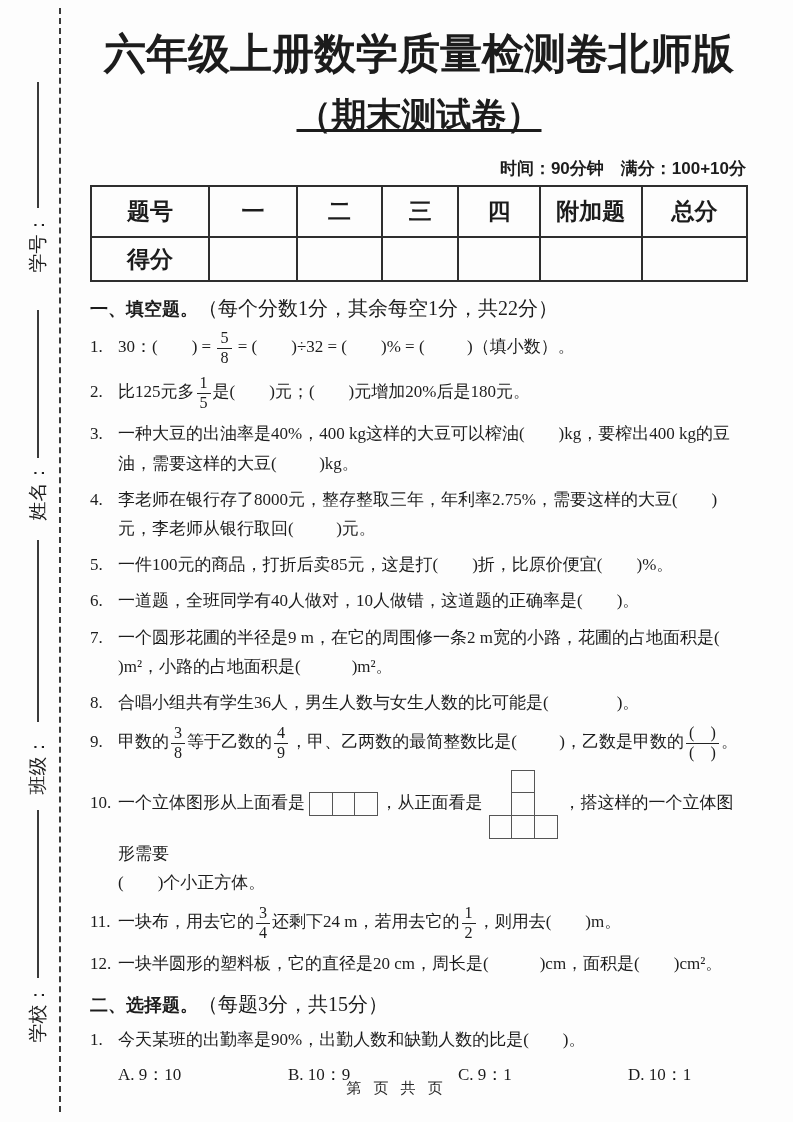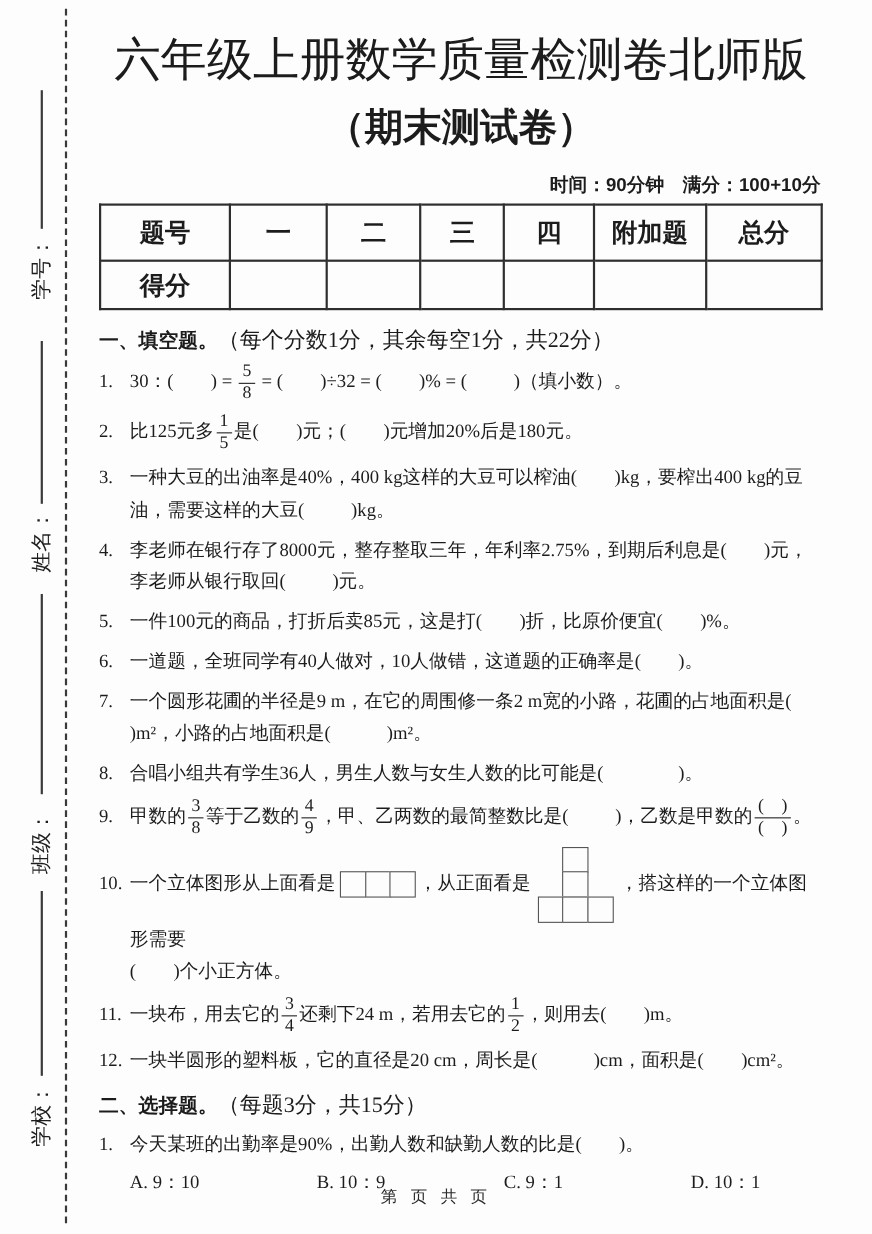--- a/index.html
+++ b/index.html
@@ -5,24 +5,24 @@
   html,body{margin:0;padding:0;background:#e8e8e8;}
   .page{position:relative;width:793px;height:1122px;background:#fdfdfd;overflow:hidden;
         font-family:"Liberation Serif","DejaVu Serif",serif;color:#1c1c1c;}
   
   .dash-line{position:absolute;left:59px;top:8px;height:1104px;width:0;border-left:2px dashed #3a3a3a;}
   .side-line{position:absolute;left:37px;width:2px;background:#3a3a3a;}
   .side-label{position:absolute;left:3px;width:70px;text-align:center;font-size:19px;
               transform:rotate(-90deg);font-family:"Liberation Serif","DejaVu Serif",serif;}
   
   .main{position:absolute;left:90px;top:0;width:658px;}
-  .title{margin-top:26px;text-align:center;font-size:42px;font-weight:400;white-space:nowrap;
+  .title{margin-top:26px;text-align:center;font-size:42px;font-weight:700;white-space:nowrap;
          font-family:"Liberation Sans","DejaVu Sans",sans-serif;letter-spacing:0px;}
   .subtitle{margin-top:10px;text-align:center;font-size:35px;font-weight:900;
-         font-family:"Liberation Sans","DejaVu Sans",sans-serif;}
+         font-family:"Liberation Sans","DejaVu Sans",sans-serif;text-decoration:underline;}
   .info{margin-top:18px;text-align:right;font-size:17px;font-weight:600;
          font-family:"Liberation Sans","DejaVu Sans",sans-serif;padding-right:2px;}
   table.score{width:100%;border-collapse:collapse;table-layout:fixed;margin-top:5px;
          font-family:"Liberation Sans","DejaVu Sans",sans-serif;}
   table.score td{border:2px solid #2e2e2e;text-align:center;font-weight:bold;font-size:23px;padding:4px;}
   table.score tr.hd td{height:41px;}
   table.score tr.sc td{height:34px;}
   .sec-head{margin-top:13px;font-size:18px;}
   .sec-title{font-weight:bold;font-family:"Liberation Sans","DejaVu Sans",sans-serif;font-size:18px;}
   .sec-note{font-size:20px;}
@@ -104,21 +104,21 @@
     <div class="q">
       <span class="qnum">2.</span>
       <span class="qbody"><span>比125元多</span><span class="frac"><span class="fnum">1</span><span class="fden">5</span></span><span>是(        )元；(        )元增加20%后是180元。</span></span>
     </div>
     <div class="q">
       <span class="qnum">3.</span>
       <span class="qbody"><span>一种大豆的出油率是40%，400 kg这样的大豆可以榨油(        )kg，要榨出400 kg的豆油，需要这样的大豆(          )kg。</span></span>
     </div>
     <div class="q">
       <span class="qnum">4.</span>
-      <span class="qbody"><span>李老师在银行存了8000元，整存整取三年，年利率2.75%，到期后利息是(        )元，李老师从银行取回(          )元。</span></span>
+      <span class="qbody"><span>李老师在银行存了8000元，整存整取三年，年利率2.75%，需要这样的大豆(        )元，李老师从银行取回(          )元。</span></span>
     </div>
     <div class="q">
       <span class="qnum">5.</span>
       <span class="qbody"><span>一件100元的商品，打折后卖85元，这是打(        )折，比原价便宜(        )%。</span></span>
     </div>
     <div class="q">
       <span class="qnum">6.</span>
       <span class="qbody"><span>一道题，全班同学有40人做对，10人做错，这道题的正确率是(        )。</span></span>
     </div>
     <div class="q">

